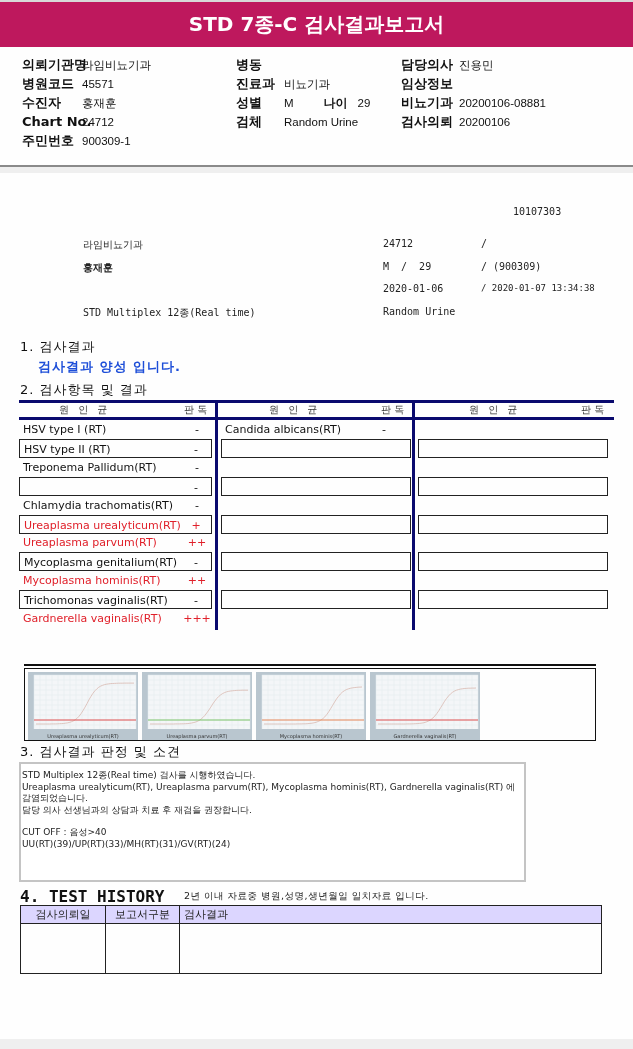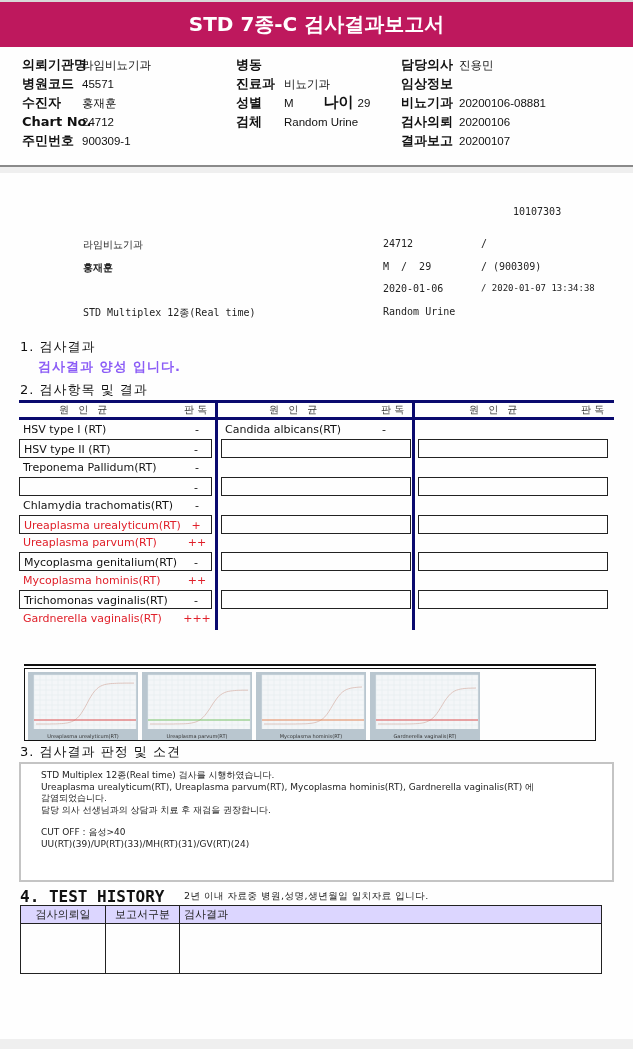--- a/index.html
+++ b/index.html
@@ -12,49 +12,49 @@
   .info { position: absolute; top: 55px; font-size: 12px; }
   .info .row { height: 19px; line-height: 19px; white-space: nowrap; }
   .info .lbl { display: inline-block; font-weight: bold; font-size: 13px; }
   .info .val { display: inline-block; font-size: 11.5px; font-family: "Liberation Sans", sans-serif; }
   .info1 { left: 22px; }
   .info1 .lbl { width: 60px; }
   .info2 { left: 236px; }
   .info2 .lbl { width: 48px; }
   .info3 { left: 401px; }
   .info3 .lbl { width: 58px; }
-  .age-lbl { display: inline-block; font-weight: bold; font-size: 15px; margin-left: 30px; width: 34px; }
+  .age-lbl { display: inline-block; font-weight: bold; font-size: 12px; margin-left: 30px; width: 34px; }
 
   .sep1 { position: absolute; left: 0; top: 165px; width: 633px; height: 2px; background: #8a8a8a; }
   .sep1b { position: absolute; left: 0; top: 167px; width: 633px; height: 6px; background: #efefef; }
 
   .hdr { position: absolute; font-size: 10px; font-family: "DejaVu Sans Mono", monospace; color: #222; white-space: nowrap; }
 
   .sec { position: absolute; left: 20px; font-size: 13px; font-weight: normal; letter-spacing: 1px; }
-  .positive { position: absolute; left: 38px; top: 358px; font-size: 13px; font-weight: bold; color: #8b5cf6; letter-spacing: 1px; }
+  .positive { position: absolute; left: 38px; top: 358px; font-size: 13px; font-weight: bold; color: #1d4ed8; letter-spacing: 1px; }
 
   .result-table { position: absolute; left: 19px; top: 400px; width: 595px; height: 230px; }
   .rt-topline { position: absolute; left: 0; top: 0; width: 595px; height: 3px; background: #0a0a6e; }
   .rt-hdrline { position: absolute; left: 0; top: 17px; width: 595px; height: 3px; background: #0a0a6e; }
   .rt-head { position: absolute; top: 3px; height: 14px; font-size: 10px; color: #333; line-height: 14px; }
   .rt-vline { position: absolute; top: 0; width: 3px; height: 230px; background: #0a0a6e; }
   .rt-cell { position: absolute; height: 19px; line-height: 19px; font-size: 11px; font-family: "DejaVu Sans", sans-serif; }
   .rt-cell.boxed { border: 1.5px solid #222; }
   .rt-name { position: absolute; left: 4px; top: 0; }
   .rt-val { position: absolute; right: 0; width: 30px; text-align: center; top: 0; }
   .red { color: #e0202a; }
   .emptybox { position: absolute; height: 19px; border: 1.5px solid #222; }
 
   .graphs-line { position: absolute; left: 24px; top: 664px; width: 572px; height: 2px; background: #111; }
   .graphs-box { position: absolute; left: 24px; top: 668px; width: 572px; height: 73px; border: 1.5px solid #111; border-right-width: 1.5px; }
   .graph { position: absolute; top: 3px; width: 110px; height: 68px; background: #b9c6cf; }
   .graph svg { display: block; }
   .graph-cap { position: absolute; left: 0; bottom: 0; width: 110px; text-align: center; font-size: 5px; color: #333; line-height: 8px; }
 
-  .opinion-box { position: absolute; left: 19px; top: 762px; width: 595px; height: 120px; border: 2px solid #c4c4c4; background: #fff; padding: 6px 20px; font-size: 9px; line-height: 11.5px; color: #222; }
+  .opinion-box { position: absolute; left: 19px; top: 762px; width: 507px; height: 120px; border: 2px solid #c4c4c4; background: #fff; padding: 6px 1px; font-size: 9px; line-height: 11.5px; color: #222; }
   .opinion-box div { white-space: pre; }
 
   .hist-title { position: absolute; left: 20px; top: 887px; font-size: 16px; font-weight: bold; font-family: "DejaVu Sans Mono", monospace; }
   .hist-note { position: absolute; left: 184px; top: 890px; font-size: 9.5px; letter-spacing: 0.5px; color: #222; }
   .hist-table { position: absolute; left: 20px; top: 905px; width: 582px; height: 68px; border-collapse: collapse; }
   .hist-table th { background: #dcd6ff; font-weight: normal; font-size: 11px; height: 18px; border: 1.5px solid #222; color: #222; }
   .hist-table td { border-left: 1.5px solid #222; border-right: 1.5px solid #222; border-bottom: 1.5px solid #222; height: 50px; }
   .hist-table th.left { text-align: left; padding-left: 4px; }
 
   .bottom-bar { position: absolute; left: 0; top: 1039px; width: 633px; height: 10px; background: #efefef; }
@@ -78,21 +78,20 @@
   <div class="row"><span class="lbl">진료과</span><span class="val">비뇨기과</span></div>
   <div class="row"><span class="lbl">성별</span><span class="val">M</span><span class="age-lbl">나이</span><span class="val">29</span></div>
   <div class="row"><span class="lbl">검체</span><span class="val">Random Urine</span></div>
 </div>
 
 <div class="info info3">
   <div class="row"><span class="lbl">담당의사</span><span class="val">진용민</span></div>
   <div class="row"><span class="lbl">임상정보</span><span class="val"></span></div>
   <div class="row"><span class="lbl">비뇨기과</span><span class="val">20200106-08881</span></div>
   <div class="row"><span class="lbl">검사의뢰</span><span class="val">20200106</span></div>
-  <div class="row"><span class="lbl">결과보고</span><span class="val">20200107</span></div>
 </div>
 
 <div class="sep1"></div>
 <div class="sep1b"></div>
 
 <div class="hdr" style="left:513px; top:206px;">10107303</div>
 <div class="hdr" style="left:83px; top:238px;">라임비뇨기과</div>
 <div class="hdr" style="left:383px; top:238px;">24712</div>
 <div class="hdr" style="left:481px; top:238px;">/</div>
 <div class="hdr" style="left:83px; top:261px; font-weight:bold;">홍재훈</div>

